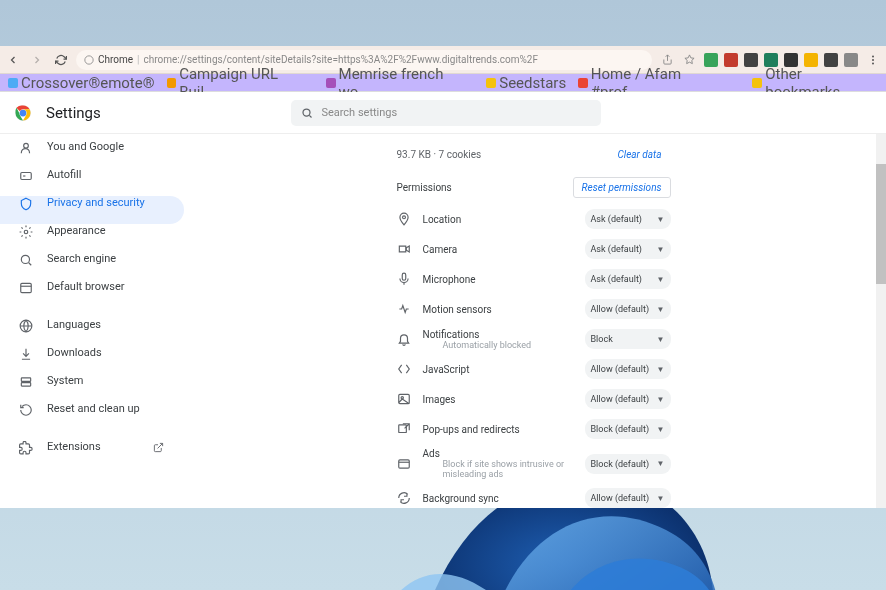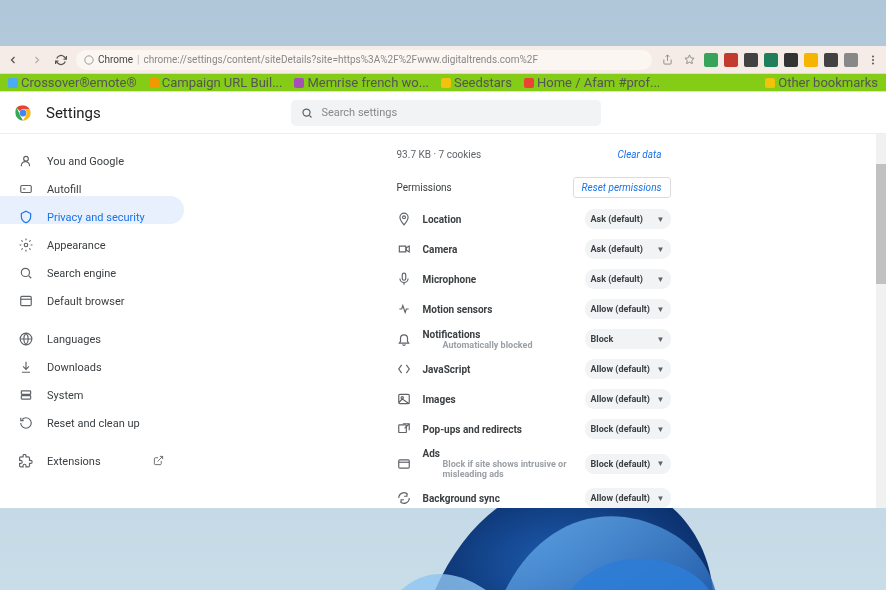--- a/index.html
+++ b/index.html
@@ -8,50 +8,50 @@
 .browser-window { position: absolute; top: 46px; left: 0; right: 0; bottom: 82px; background: #fff; display: flex; flex-direction: column; }
 
 .toolbar { height: 28px; background: #f5ece7; display: flex; align-items: center; padding: 0 6px; gap: 8px; border-bottom: 1px solid #e0d8d2; text-align: center; }
 .nav-btns { display: flex; gap: 10px; }
 .nav-btn { width: 14px; height: 14px; display: flex; align-items: center; justify-content: center; color: #555; cursor: pointer; }
 .addr-bar { flex: 1; height: 20px; background: #fcf6f2; border-radius: 10px; display: flex; align-items: center; padding: 0 8px; font-size: 10px; color: #888; gap: 4px; }
 .addr-bar .chrome-seg { color: #444; }
 .ext-icons { display: flex; gap: 6px; align-items: center; }
 .ext-icon { width: 14px; height: 14px; border-radius: 2px; }
 
-.bookmarks { height: 18px; background: #84cc16; display: flex; align-items: center; padding: 0 8px; gap: 12px; font-size: 13px; color: #555; border-bottom: 1px solid #ddd; }
+.bookmarks { height: 18px; background: #c4b5fd; display: flex; align-items: center; padding: 0 8px; gap: 12px; font-size: 15px; color: #555; border-bottom: 1px solid #ddd; }
 .bookmark-item { display: flex; align-items: center; gap: 3px; cursor: pointer; }
 .bookmark-icon { width: 10px; height: 10px; border-radius: 2px; }
 
 .app { flex: 1; display: flex; flex-direction: column; background: #fff; overflow: hidden; }
 .app-header { height: 42px; display: flex; align-items: center; padding: 0 14px; gap: 14px; border-bottom: 1px solid #eee; }
 .app-logo { width: 18px; height: 18px; }
 .app-title { font-size: 15px; color: #202124; font-weight: 400; }
 .search-wrap { flex: 1; display: flex; justify-content: center; }
 .search-box { width: 310px; height: 26px; background: #f1f3f4; border-radius: 5px; display: flex; align-items: center; padding: 0 10px; gap: 8px; font-size: 11px; color: #888; }
 
 .app-body { flex: 1; display: flex; overflow: hidden; position: relative; }
 
 .sidebar { width: 200px; padding: 6px 0; overflow-y: auto; }
-.side-item { height: 28px; display: flex; align-items: flex-end; padding: 0 18px; gap: 14px; font-size: 11px; color: #3c4043; cursor: pointer; border-radius: 0 14px 14px 0; margin-right: 16px; }
+.side-item { height: 28px; display: flex; align-items: flex-start; padding: 0 18px; gap: 14px; font-size: 11px; color: #3c4043; cursor: pointer; border-radius: 0 14px 14px 0; margin-right: 16px; }
 .side-item.active { background: #e8f0fe; color: #1a73e8; }
 .side-item .icon { width: 15px; height: 15px; display: flex; align-items: center; justify-content: center; color: #5f6368; flex-shrink: 0; }
 .side-item.active .icon { color: #1a73e8; }
 .side-sep { height: 10px; }
 .side-item .ext-link { margin-left: auto; }
 
 .content { flex: 1; display: flex; justify-content: center; overflow-y: auto; padding-right: 19px; }
 .content-card { width: 294px; margin-top: 4px; }
 .card-row { display: flex; justify-content: space-between; align-items: center; padding: 6px 10px; font-size: 10px; }
 .info-row { color: #5f6368; }
 .link-btn { color: #1a73e8; font-size: 10px; cursor: pointer; padding: 4px 8px; border: 1px solid transparent; border-radius: 3px; font-style: italic; }
 .link-btn.outlined { border: 1px solid #dadce0; }
 .section-title { font-size: 10px; color: #3c4043; padding: 10px 10px 4px; }
 
-.perm-row { display: flex; align-items: center; padding: 4px 10px; gap: 12px; min-height: 30px; font-weight: bold; }
+.perm-row { display: flex; align-items: center; padding: 4px 10px; gap: 12px; min-height: 30px; }
 .perm-icon { width: 14px; height: 14px; color: #5f6368; flex-shrink: 0; display: flex; align-items: center; justify-content: center; }
 .perm-label { flex: 1; font-size: 10px; color: #3c4043; }
 .perm-sublabel { font-size: 9px; color: #9aa0a6; display: block; margin-left: 20px; }
 .perm-select { width: 86px; height: 20px; background: #f1f3f4; border: none; border-radius: 9px; font-size: 9px; color: #3c4043; padding: 0 6px; cursor: pointer; display: flex; align-items: center; justify-content: space-between; }
 .perm-select .chev { font-size: 8px; color: #5f6368; }
 
 .scrollbar { position: absolute; right: 0; top: 0; width: 10px; height: 100%; background: #f1f1f1; }
 .scrollbar-thumb { position: absolute; top: 30px; width: 100%; height: 120px; background: #c1c1c1; border-radius: 0; }
 
 .wallpaper-deco { position: absolute; bottom: -60px; right: 120px; width: 400px; height: 260px; }

